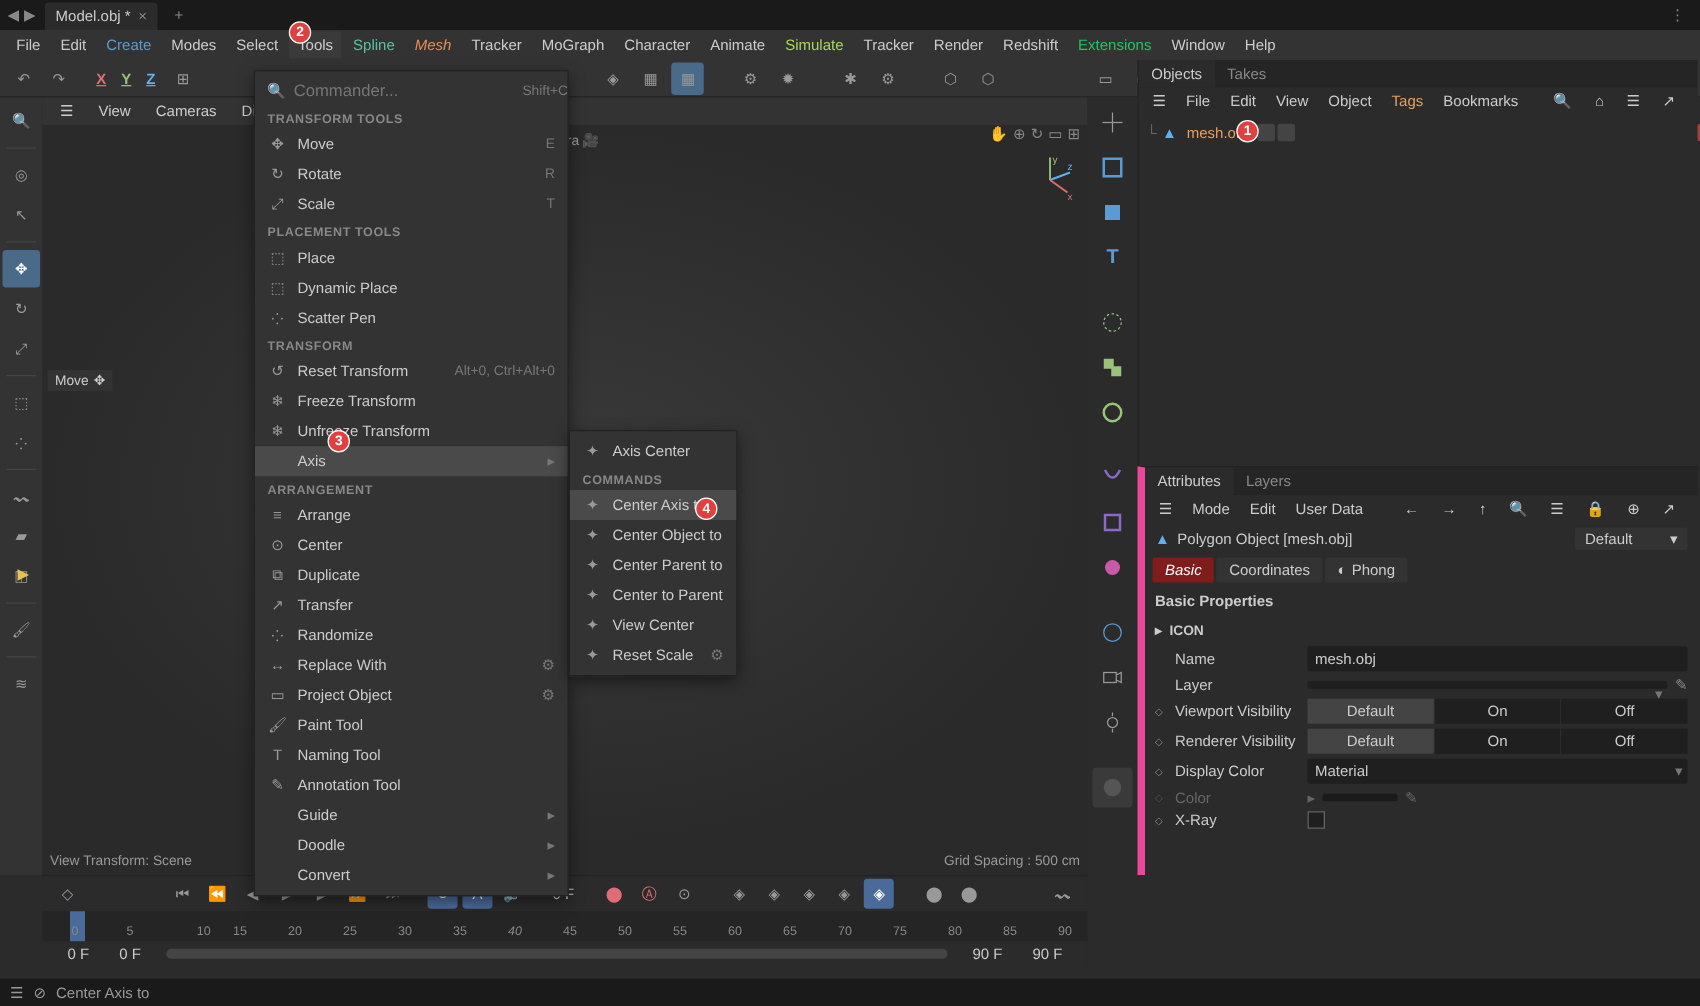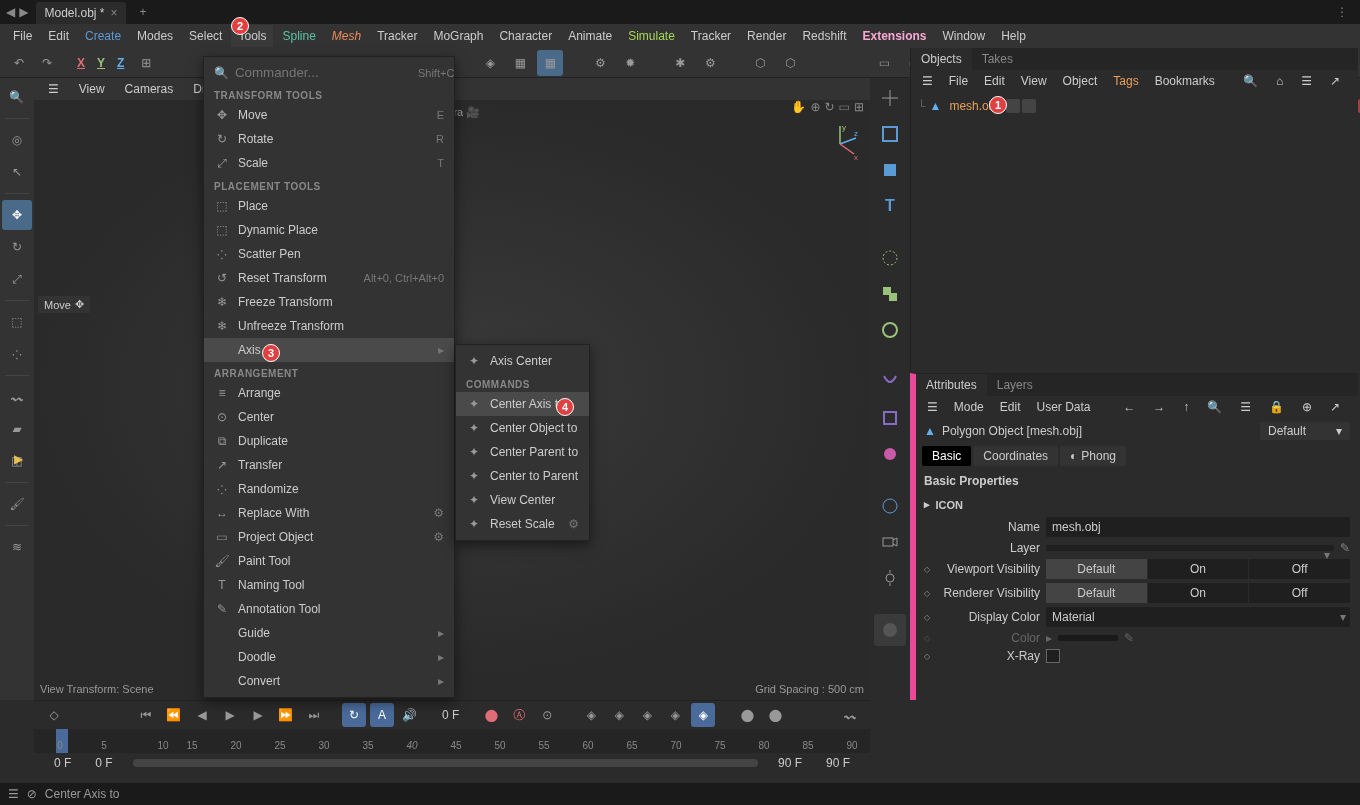--- a/index.html
+++ b/index.html
@@ -26,21 +26,21 @@
 .menubar .spline { color: #5bc0a0; }
 .menubar .mesh { color: #e88c5a; font-style: italic; }
 .menubar .volume { color: #ccc; }
 .menubar .mograph { color: #ccc; }
 .menubar .character { color: #ccc; }
 .menubar .animate { color: #ccc; }
 .menubar .simulate { color: #a8d858; }
 .menubar .tracker { color: #ccc; }
 .menubar .render { color: #ccc; }
 .menubar .redshift { color: #ccc; }
-.menubar .extensions { color: #f9a8d4; font-weight: bold; }
+.menubar .extensions { color: #22c55e; }
 .menubar .window { color: #ccc; }
 .menubar .help { color: #ccc; }
 
 
 .toolbar { height: 30px; background: #333; display: flex; align-items: center; padding: 0 6px; gap: 4px; border-bottom: 1px solid #222; }
 .toolbar .grp { display: flex; gap: 2px; margin-right: 8px; }
 .toolbar .btn { width: 26px; height: 26px; display: flex; align-items: center; justify-content: center; color: #999; border-radius: 3px; }
 .toolbar .btn.active { background: #4a6a8a; }
 .toolbar .xyz { display: flex; gap: 2px; }
 .toolbar .xyz span { padding: 2px 5px; font-weight: bold; text-decoration: underline; }
@@ -110,27 +110,27 @@
 .attr-tabs { height: 22px; display: flex; align-items: center; background: #252525; }
 .attr-tabs span { padding: 4px 10px; color: #888; }
 .attr-tabs span.active { background: #2b2b2b; color: #ccc; }
 .attr-menubar { height: 22px; display: flex; align-items: center; padding: 0 4px; gap: 2px; }
 .attr-menubar span { padding: 2px 7px; color: #ccc; }
 .attr-menubar .icons-right { margin-left: auto; display: flex; gap: 4px; color: #888; }
 .attr-title { padding: 4px 8px; display: flex; align-items: center; gap: 6px; }
 .attr-title .default-dd { margin-left: auto; background: #333; padding: 2px 8px; border-radius: 2px; display: flex; align-items: center; gap: 6px; width: 90px; justify-content: space-between;}
 .attr-tab-row { display: flex; gap: 2px; padding: 2px 6px; }
 .attr-tab-row .atab { padding: 3px 10px; background: #333; border-radius: 2px; color: #ccc; }
-.attr-tab-row .atab.active { background: #000000; color: #fff; }
+.attr-tab-row .atab.active { background: #7f1d1d; color: #fff; font-style: italic; }
 .attr-tab-row .atab.phong { display: flex; align-items: center; gap: 4px; }
 .attr-section { padding: 6px 8px; color: #ccc; font-weight: bold; }
 .attr-group-header { padding: 4px 8px; display: flex; align-items: center; gap: 6px; color: #ccc; font-weight: bold; font-size: 11px; }
 .attr-row { display: flex; align-items: center; padding: 2px 8px; gap: 6px; }
 .attr-row .diamond { color: #888; font-size: 8px; width: 10px; }
-.attr-row .alabel { width: 100px; color: #ccc; text-align: right; }
+.attr-row .alabel { width: 100px; color: #ccc; }
 .attr-row .ainput { flex: 1; background: #1f1f1f; padding: 3px 6px; border-radius: 2px; color: #ccc; }
 .attr-row .toggle3 { flex: 1; display: flex; gap: 1px; }
 .attr-row .toggle3 span { flex: 1; text-align: center; padding: 3px 0; background: #1f1f1f; color: #ccc; }
 .attr-row .toggle3 span.sel { background: #444; }
 .attr-row .checkbox { width: 14px; height: 14px; border: 1px solid #666; background: #1f1f1f; }
 
 
 .timeline { position: absolute; left: 34px; top: 700px; width: 836px; height: 80px; background: #2b2b2b; border-top: 1px solid #222; }
 .timeline .controls { height: 28px; display: flex; align-items: center; padding: 0 8px; gap: 4px; }
 .timeline .tbtn { width: 24px; height: 24px; display: flex; align-items: center; justify-content: center; color: #999; border-radius: 3px; }
@@ -310,20 +310,21 @@
       <span class="label">Place</span>
     </div>
   <div class="item">
       <span class="icon">⬚</span>
       <span class="label">Dynamic Place</span>
     </div>
   <div class="item">
       <span class="icon">⁘</span>
       <span class="label">Scatter Pen</span>
     </div>
+  <div class="section">TRANSFORM</div>
   <div class="item">
       <span class="icon">↺</span>
       <span class="label">Reset Transform</span>
       <span class="shortcut">Alt+0, Ctrl+Alt+0</span>
     </div>
   <div class="item">
       <span class="icon">❄</span>
       <span class="label">Freeze Transform</span>
     </div>
   <div class="item">

